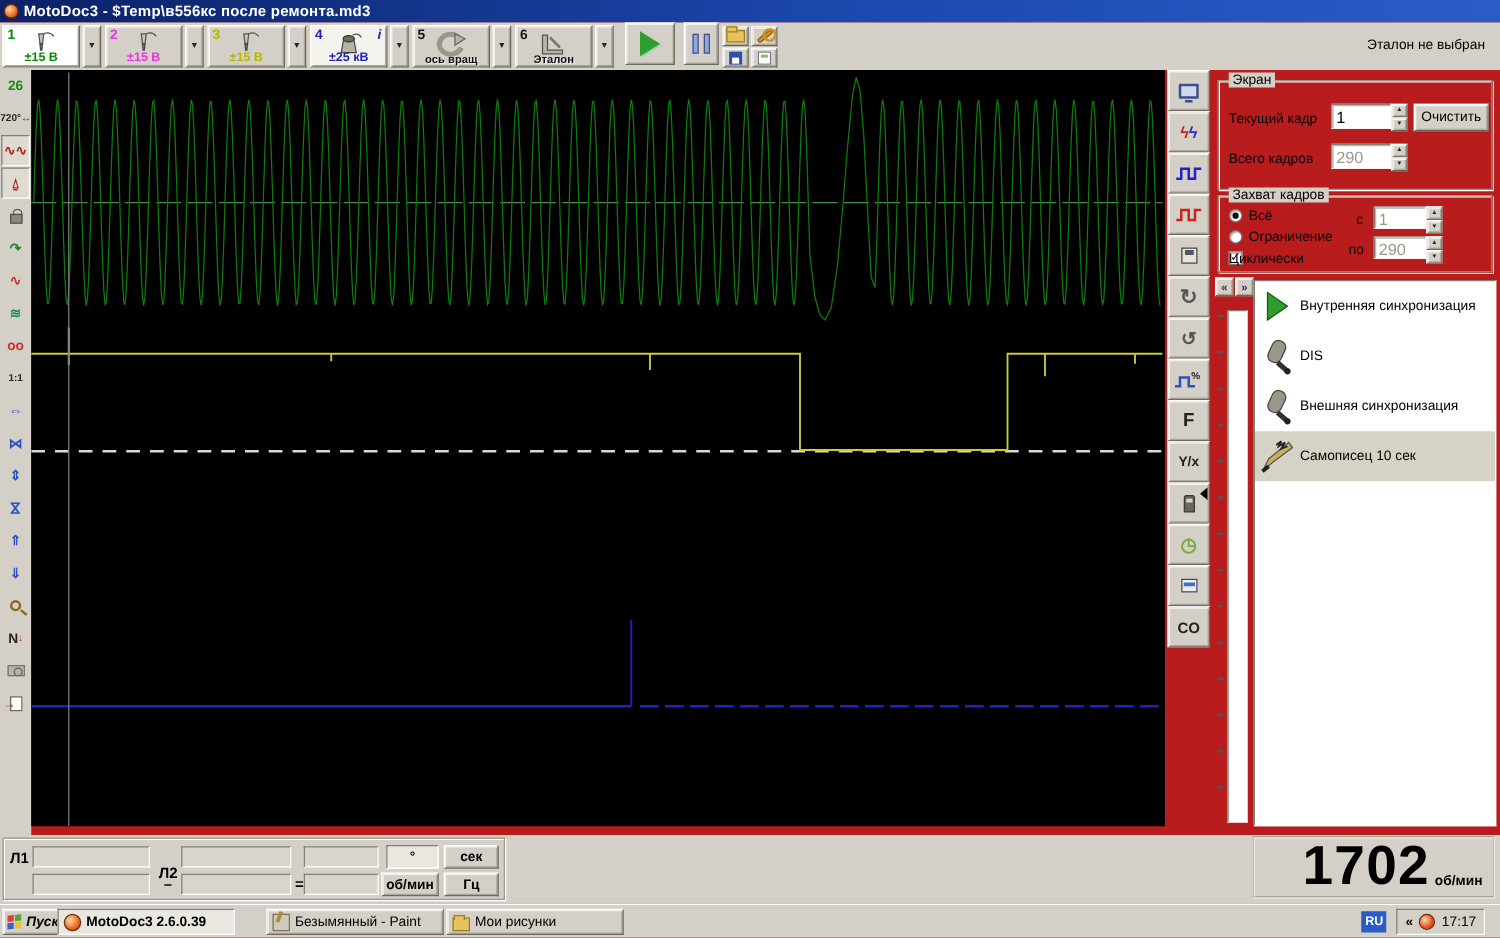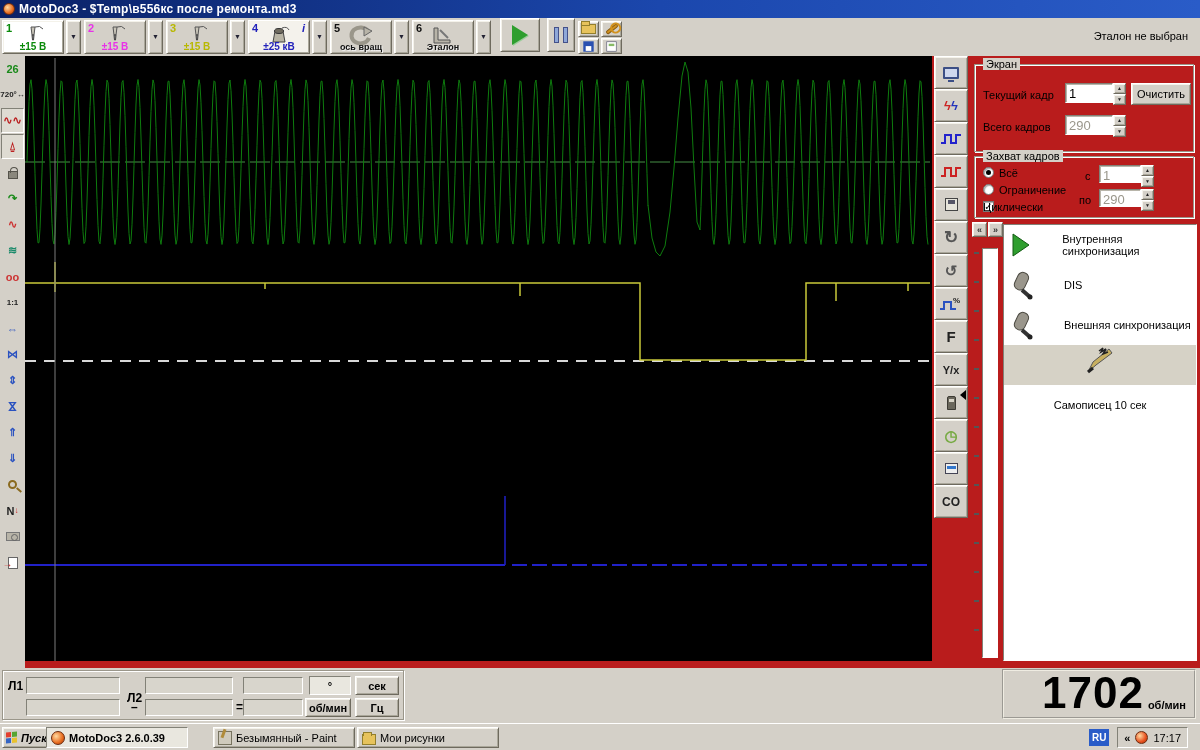--- a/index.html
+++ b/index.html
@@ -68,22 +68,22 @@
   .radio { position:absolute; width:11px; height:11px; border-radius:50%; background:#fff;
            border:1px solid #777; box-shadow:inset 1px 1px 1px #aaa; }
   .radio.sel::after { content:""; position:absolute; left:2px; top:2px; width:5px; height:5px;
            border-radius:50%; background:#000; }
   .check { position:absolute; width:11px; height:11px; background:#fff; border:1px solid #777;
            box-shadow:inset 1px 1px 1px #aaa; font-size:10px; line-height:10px; text-align:center; }
 
   
   #synclist { position:absolute; left:33px; top:168px; width:194px; height:437px; background:#fff;
         border:1px solid; border-color:#828177 #fff #fff #828177; overflow:hidden; }
-  .sync-item { position:relative; height:40px; display:flex; align-items:center;gap:24px; }
-  .sync-item.sel { background:#d6d2c6;flex-direction:column; }
+  .sync-item { position:relative; height:40px; display:flex; align-items:center; }
+  .sync-item.sel { background:#d6d2c6; }
   .sync-item .sicon { width:36px; display:flex; justify-content:center; }
   .sync-item .slabel { font-size:11px; }
 
   
   #vslider-track { position:absolute; left:12px; top:192px; width:16px; height:410px; background:#fff;
      border:1px solid; border-color:#828177 #fff #fff #828177; }
   .vtick { position:absolute; left:4px; width:5px; height:2px; background:#555; }
   .arrbtn { position:absolute; top:166px; width:15px; height:15px; font-size:9px; font-weight:bold;
      display:flex; align-items:center; justify-content:center; color:#333; }
 

